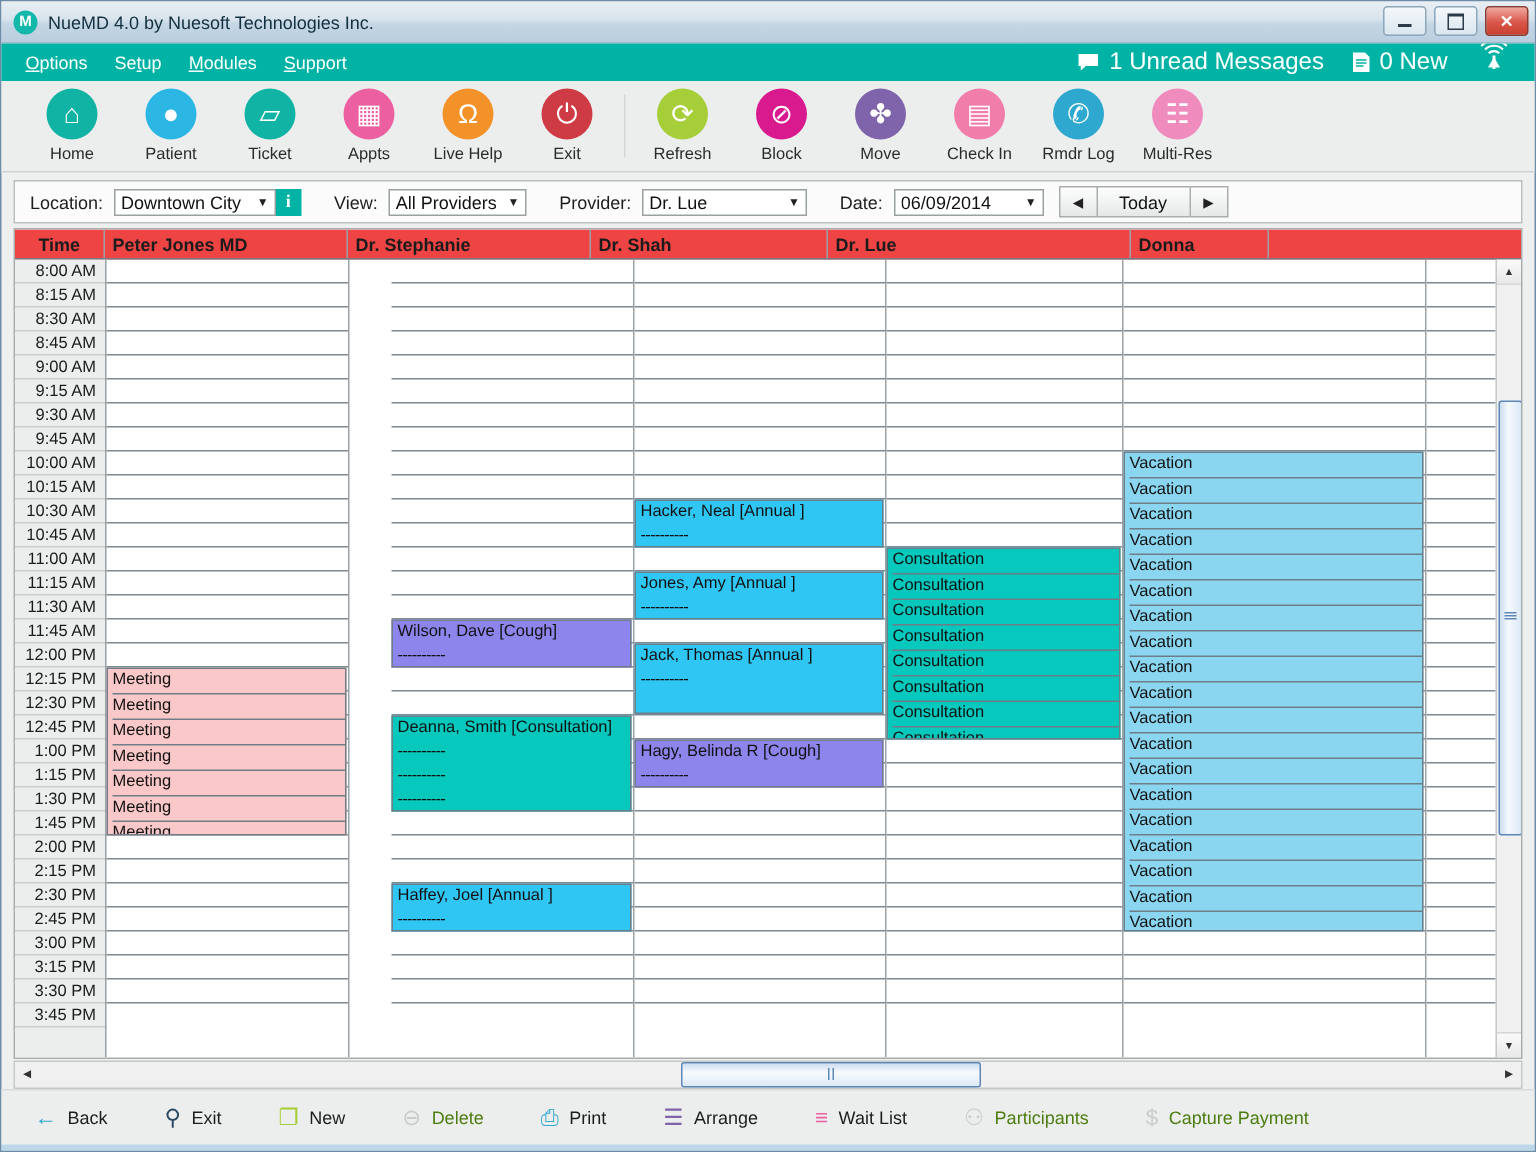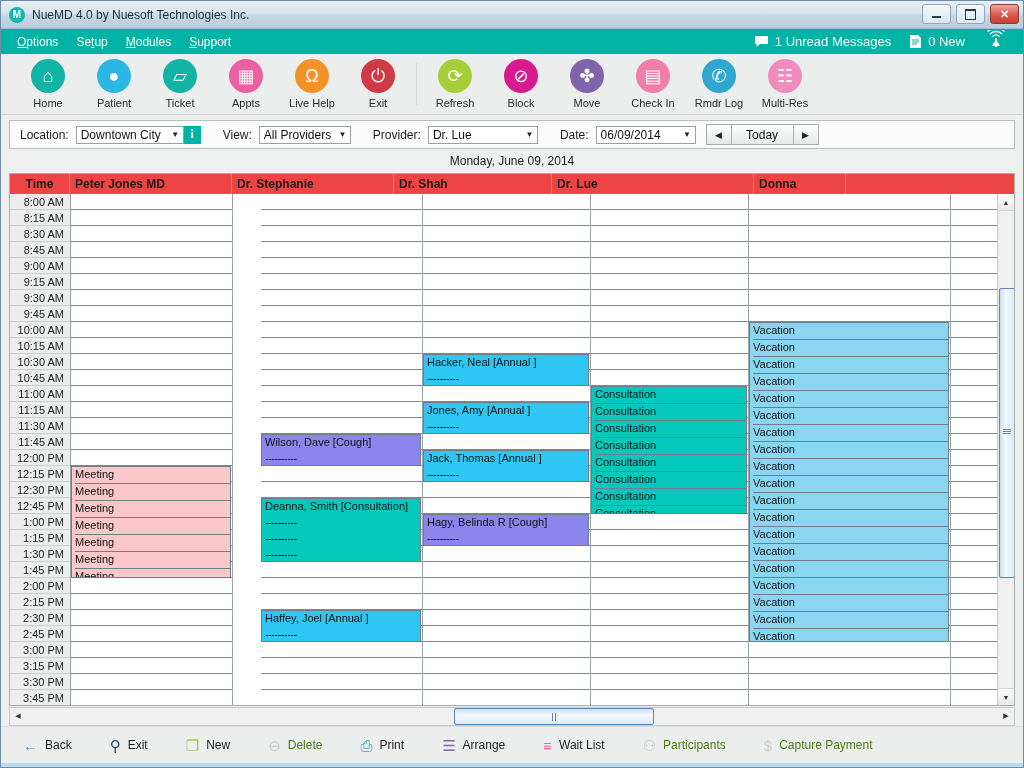--- a/index.html
+++ b/index.html
@@ -52,21 +52,21 @@
     height:25px;flex:0 0 25px;background:#00b3a4;
     display:flex;align-items:center;position:relative;
   }
   .menu-item{
     font-size:12px;color:#ffffff;margin-left:14px;padding:2px 2px;
   }
   .menu-item u{text-decoration:underline;}
   .menubar-right{
     position:absolute;right:0;top:0;height:25px;display:flex;align-items:center;
   }
-  .mb-chunk{display:flex;align-items:center;font-size:13px;color:#fff;margin-right:18px;}
+  .mb-chunk{display:flex;align-items:center;font-size:16px;color:#fff;margin-right:18px;}
   .mb-chunk .gl{margin-right:6px;display:flex;align-items:center;}
   .wifi-ico{margin-right:14px;}
 
   
   .toolbar{
     flex:0 0 60px;height:60px;background:#eceeee;
     border-bottom:1px solid #cfd3d3;
     display:flex;align-items:center;padding-left:14px;position:relative;
   }
   .tb-item{width:66px;display:flex;flex-direction:column;align-items:center;}
@@ -368,21 +368,20 @@
         <span class="val">06/09/2014</span>
         <span class="arrow">▼</span>
       </div>
       <span style="width:10px"></span>
       <div class="nav-btn">◀</div>
       <div class="today-btn">Today</div>
       <div class="nav-btn">▶</div>
     </div>
   </div>
 
-  <div class="datecaption">Monday, June 09, 2014</div>
 
   <div class="gridwrap">
     <div class="hdr-row" id="hdr-row">
         <div class="hdr-cell time" style="width: 60px; flex: 0 0 60px;">Time</div>
         <div class="hdr-cell" style="width: 162px; flex: 0 0 162px;">Peter Jones MD</div>
         <div class="hdr-cell" style="width: 162px; flex: 0 0 162px;">Dr. Stephanie</div>
         <div class="hdr-cell" style="width: 158px; flex: 0 0 158px;">Dr. Shah</div>
         <div class="hdr-cell" style="width: 202px; flex: 0 0 202px;">Dr. Lue</div>
         <div class="hdr-cell" style="width: 92px; flex: 0 0 92px;">Donna</div>
       </div>
@@ -544,21 +543,21 @@
             <div class="rowline" style="top: 479px;"></div>
             <div class="rowline" style="top: 495px;"></div>
             <div class="appt" style="top: 160px; height: 32px; background: rgb(47, 198, 244);">
               <div class="ln">Hacker, Neal   [Annual ]</div>
               <div class="ln dash">----------</div>
             </div>
             <div class="appt" style="top: 208px; height: 32px; background: rgb(47, 198, 244);">
               <div class="ln">Jones, Amy   [Annual ]</div>
               <div class="ln dash">----------</div>
             </div>
-            <div class="appt" style="top: 256px; height: 32px; background: rgb(47, 198, 244);">
+            <div class="appt" style="top: 256px; height: 47px; background: rgb(47, 198, 244);">
               <div class="ln">Jack, Thomas   [Annual ]</div>
               <div class="ln dash">----------</div>
             </div>
             <div class="appt" style="top: 320px; height: 32px; background: rgb(141, 132, 236);">
               <div class="ln">Hagy, Belinda R  [Cough]</div>
               <div class="ln dash">----------</div>
             </div>
           </div>
           <div class="lane" style="width: 158px; flex: 0 0 158px;">
             <div class="rowline" style="top: 15px;"></div>

